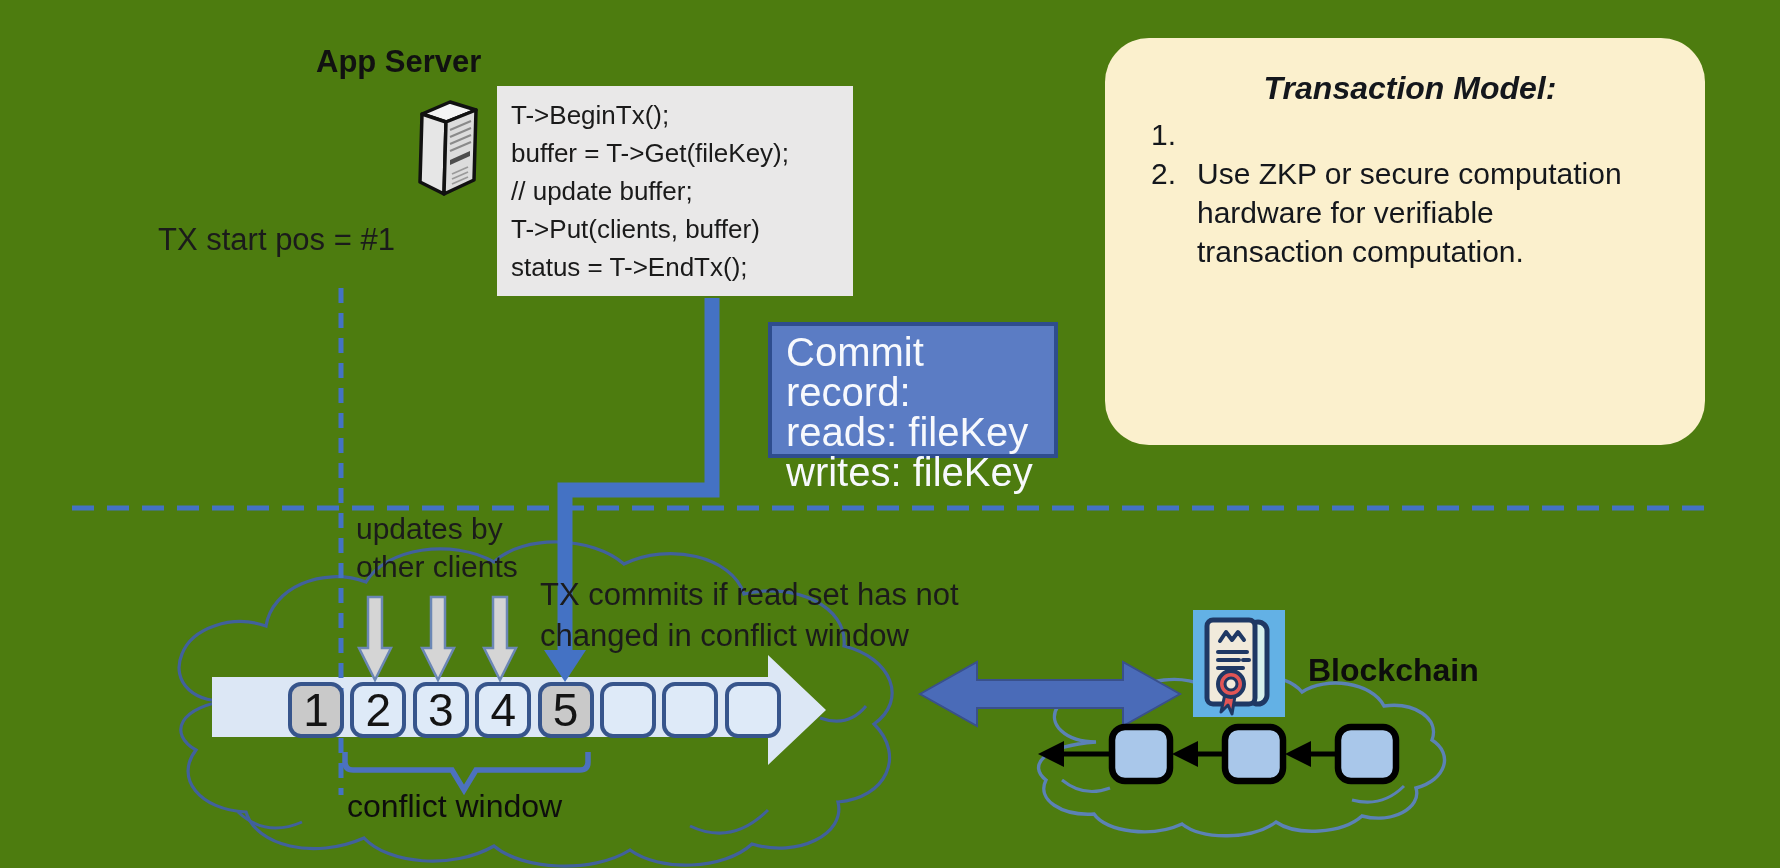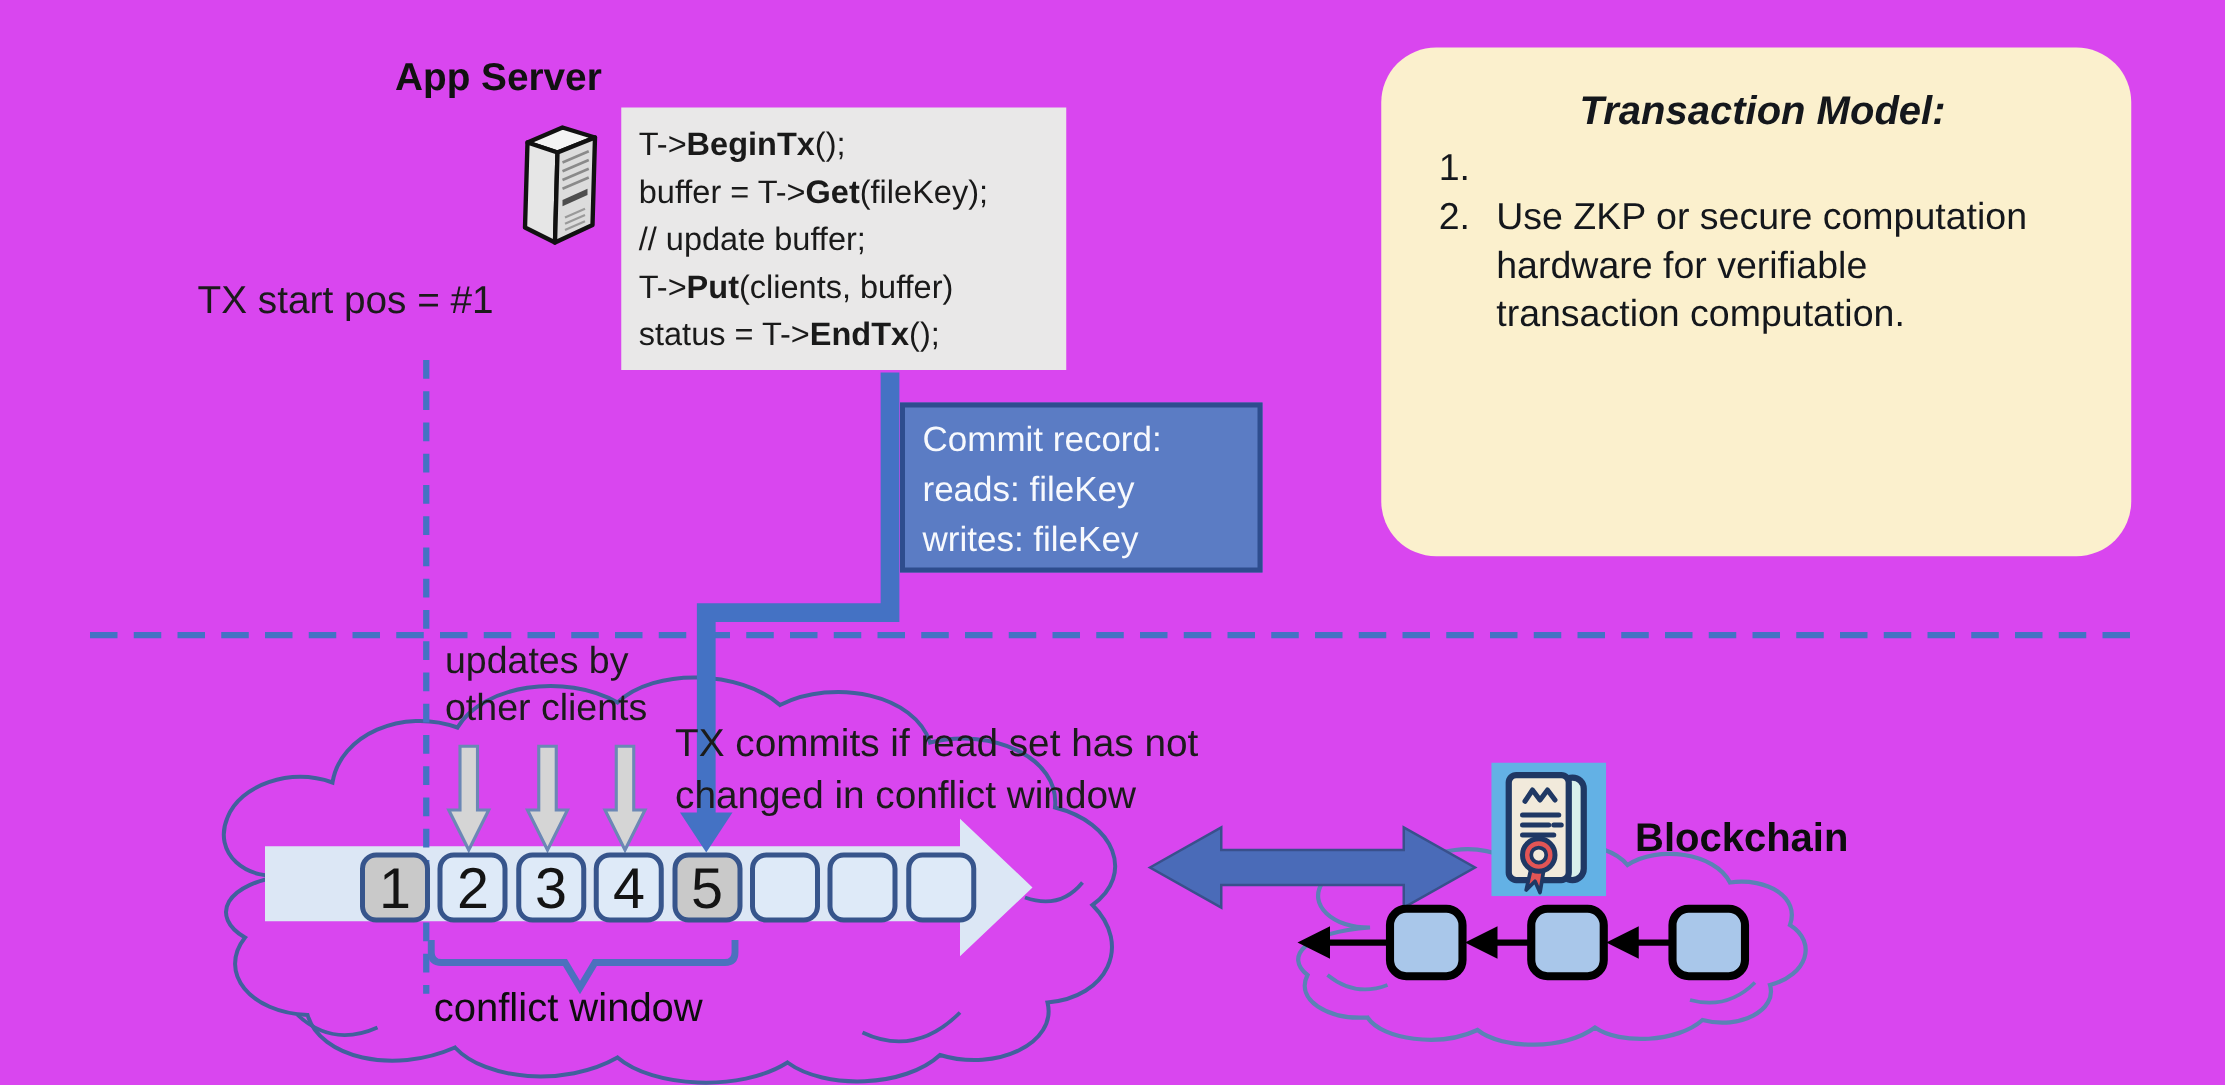--- a/index.html
+++ b/index.html
@@ -1,38 +1,38 @@
 <!DOCTYPE html>
 <html style="--accent_blue: #4472C4; --commit_box_fill: #5B7CC4; --commit_box_border: #2E4D8E; --panel_yellow: #FBF0CD; --code_bg: #E9E8E8; --block_border: #37558C; --block_fill: #DEEAF8; --block_shaded: #C9C9C9; --band_fill: #DCE7F5; --cloud_stroke: #41619C; --right_cloud_stroke: #5B82B5; --chain_block_fill: #A9C7EA; --gray_arrow_fill: #D5D5D5; --gray_arrow_stroke: #6B87B5; --double_arrow_fill: #4A6BB8; --cert_bg: #63B1E5; --cert_navy: #1F3864; --cert_paper: #F1EADB; --cert_red: #E25555;"><head>
 <meta charset="utf-8">
 <style>
   html,body{margin:0;padding:0;background:#ffffff;}
-  #canvas{position:relative;width:1780px;height:868px;background:#d946ef;overflow:hidden;
+  #canvas{position:relative;width:1780px;height:868px;background:#4d7c0f;overflow:hidden;
           font-family:"Liberation Sans",sans-serif;color:#1a1a1a;}
   #gfx{position:absolute;left:0;top:0;z-index:1;}
   .lbl{position:absolute;z-index:4;white-space:pre-line;color:#1b1b1b;}
   #app-server-label{left:316px;top:44px;font-size:31px;font-weight:bold;color:#111;}
   #tx-start-label{left:158px;top:222px;font-size:31px;}
   #updates-label{left:356px;top:510px;font-size:30px;line-height:38px;}
   #commit-note{left:540px;top:574px;font-size:31px;line-height:41px;}
   #conflict-label{left:347px;top:788px;font-size:32px;font-weight:normal;color:#0d0d0d;}
   #blockchain-label{left:1308px;top:652px;font-size:32px;font-weight:bold;color:#0d0d0d;}
 
   #server-icon{position:absolute;left:412px;top:94px;z-index:3;}
   #cert-icon{position:absolute;left:1193px;top:610px;z-index:3;}
 
   #code-block{position:absolute;left:497px;top:86px;width:356px;min-height:210px;z-index:2;
               background:var(--code_bg,#E9E8E8);box-sizing:border-box;padding:10px 14px;
               font-size:26px;line-height:38px;}
-  .code-line .b{font-weight:bold;margin-top:32px;}
+  .code-line .b{font-weight:normal;margin-top:32px;}
 
-  #commit-box{position:absolute;left:720px;top:322px;width:290px;height:136px;z-index:2;
+  #commit-box{position:absolute;left:768px;top:322px;width:290px;height:136px;z-index:2;
               box-sizing:border-box;background:var(--commit_box_fill,#5B7CC4);
               border:4px solid var(--commit_box_border,#2E4D8E);
-              color:#f7f9fd;font-size:28px;line-height:40px;padding:6px 14px;white-space:pre-line;}
+              color:#f7f9fd;font-size:40px;line-height:40px;padding:6px 14px;white-space:pre-line;}
 
   #panel{position:absolute;left:1105px;top:38px;width:600px;height:407px;z-index:2;
          box-sizing:border-box;background:var(--panel_yellow,#FBF0CD);border-radius:44px;
          padding:32px 36px 0 46px;}
   #panel-title{font-size:32px;font-weight:bold;font-style:italic;color:#14171c;margin-bottom:8px;text-align:center;}
   .model-item{display:flex;font-size:30px;line-height:39px;color:#14171c;}
   .model-item .num{width:46px;flex:0 0 46px;}
   .model-item .txt{white-space:pre-line;}
 
   #blocks-row{position:absolute;left:0;top:0;z-index:3;}

